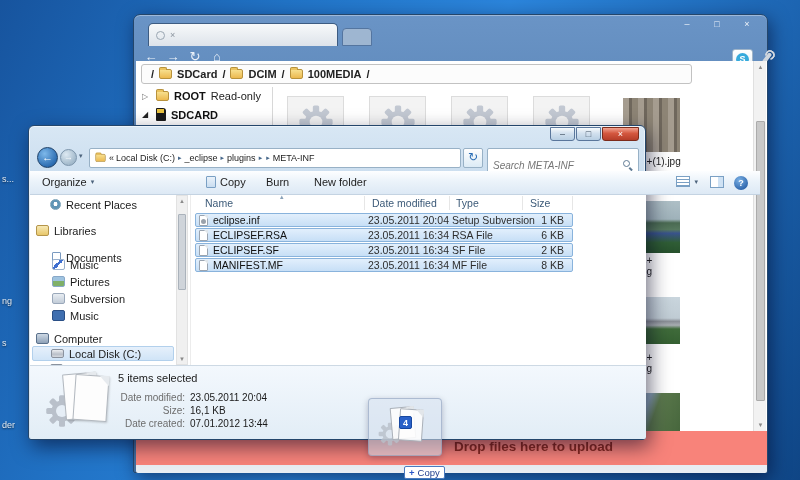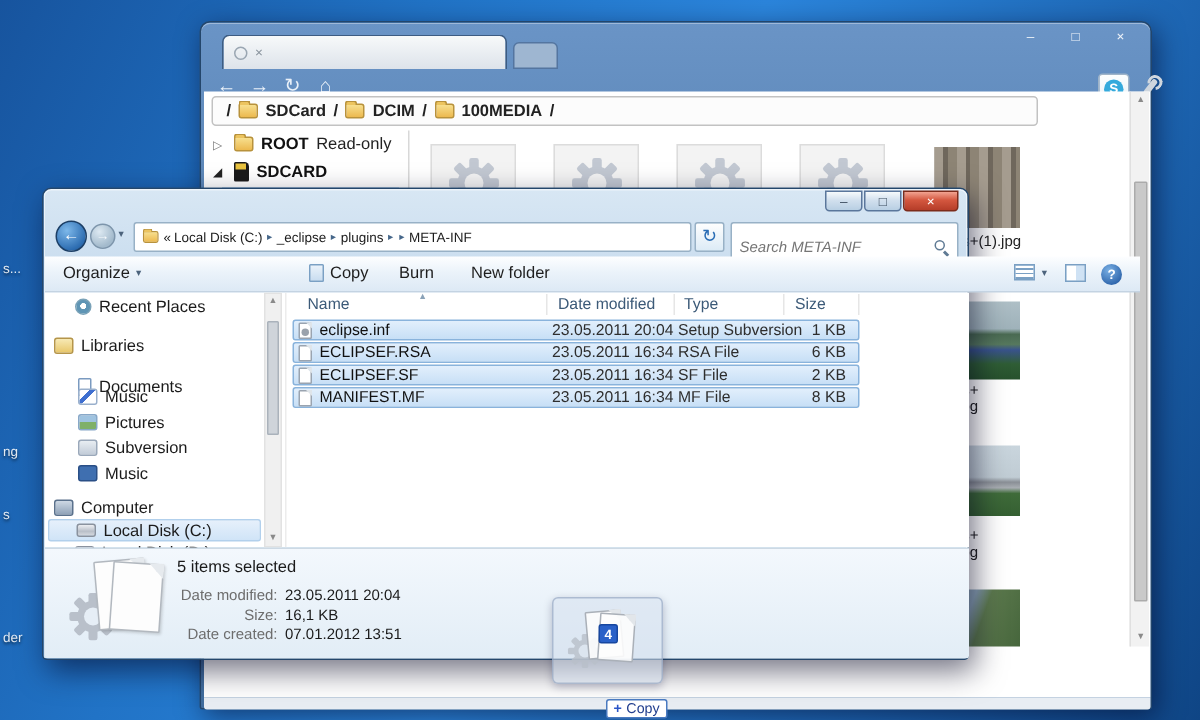--- a/index.html
+++ b/index.html
@@ -279,20 +279,23 @@
         <div>.jpg</div>
       </div>
       <div class="thumb th-mnt" style="top:332px;height:38px"></div>
 
       <div id="bscroll">
         <span class="sarr" style="top:3px">▲</span>
         <div id="bthumb"></div>
         <span class="sarr" style="bottom:3px">▼</span>
       </div>
 
+      <div id="dropzone">
+        <span id="droptext">Drop files here to upload</span>
+      </div>
     </div>
     <div id="strip"></div>
   </div>
 
   <div id="explorer" class="win">
     <div class="winbtns" style="right:6px;top:1px">
       <span class="wbtn x-glass">–</span>
       <span class="wbtn x-glass">□</span>
       <span class="wbtn x-close">×</span>
     </div>
@@ -467,21 +470,21 @@
       <div class="drow" style="top:26px">
         <span class="dlabel">Date modified:</span>
         <span class="dvalue">23.05.2011 20:04</span>
       </div>
       <div class="drow" style="top:39px">
         <span class="dlabel">Size:</span>
         <span class="dvalue">16,1 KB</span>
       </div>
       <div class="drow" style="top:52px">
         <span class="dlabel">Date created:</span>
-        <span class="dvalue">07.01.2012 13:51</span>
+        <span class="dvalue">07.01.2012 13:44</span>
       </div>
     </div>
   </div>
 
   <div id="ghost">
     <svg width="26" height="26" viewBox="0 0 48 48" style="position:absolute;left:8px;top:22px;opacity:.8">
         <g fill="#b9c0ca">
           <rect x="20" y="3" width="8" height="42" rx="2"></rect>
           <rect x="3" y="20" width="42" height="8" rx="2"></rect>
           <g transform="rotate(45 24 24)">

